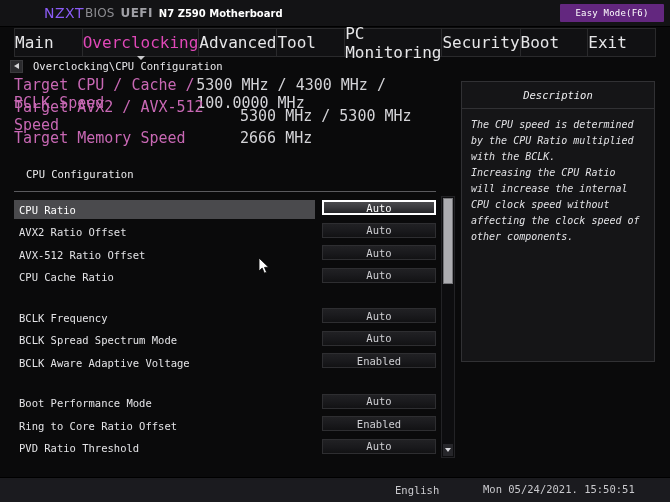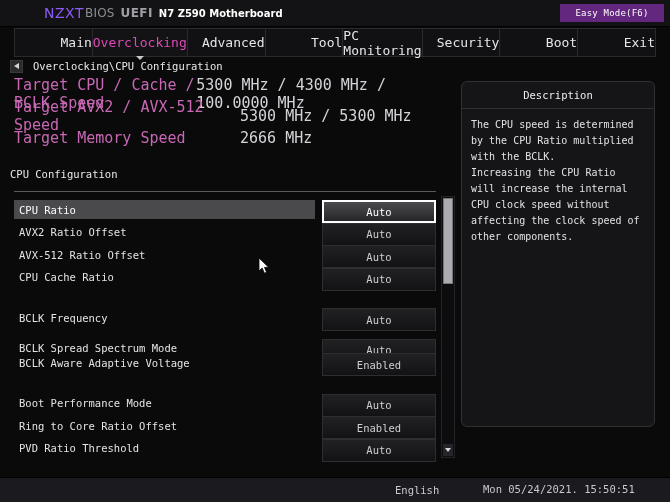--- a/index.html
+++ b/index.html
@@ -86,22 +86,22 @@
     display: flex;
     border: 1px solid #2a2a2c;
     background: #101012;
     box-sizing: border-box;
   }
   .tab {
     flex: 1 1 0;
     position: relative;
     display: flex;
     align-items: center;
-    justify-content: flex-end;
-    font-size: 13px;
+    justify-content: flex-start;
+    font-size: 16px;
     color: #e6e6e8;
     border-right: 1px solid #2a2a2c;
     box-sizing: border-box;
     background: #111113;
   }
   .tab:last-child { border-right: none; }
   .tab.active {
     color: #e048b8;
     background: #131315;
   }
@@ -155,21 +155,21 @@
     display: flex;
     align-items: center;
     font-size: 15px;
   }
   .target-label { color: #c868b4; width: 226px; }
   .target-value { color: #d4d4d8; }
 
   
   #section-title {
     position: absolute;
-    left: 10px; top: 168px;
+    left: 26px; top: 168px;
     font-size: 10.5px;
     color: #eaeaec;
   }
   #divider {
     position: absolute;
     left: 14px; top: 191px;
     width: 422px; height: 1px;
     background: #5a5a5e;
   }
 
@@ -196,21 +196,21 @@
     font-size: 10.5px;
     color: #e4e4e7;
   }
   .setting-row.selected .setting-label {
     background: #4a4a4d;
     color: #ffffff;
   }
   .setting-value {
     position: absolute;
     left: 308px; top: 0;
-    width: 114px; height: 23px;
+    width: 114px; height: 15px;
     background: linear-gradient(to bottom, #212124 0%, #1a1a1d 50%, #121214 100%);
     border: 1px solid #2e2e31;
     box-sizing: border-box;
     display: flex;
     align-items: center;
     justify-content: center;
     font-size: 10.5px;
     color: #cfcfd3;
   }
   .setting-row.selected .setting-value {
@@ -249,26 +249,27 @@
     width: 0; height: 0;
     border-left: 3.5px solid transparent;
     border-right: 3.5px solid transparent;
     border-top: 4px solid #d6d6da;
   }
 
   
   #desc-panel {
     position: absolute;
     left: 461px; top: 81px;
-    width: 194px; height: 346px;
+    width: 194px; height: 281px;
     background: #151517;
     border: 1px solid #313134;
-    border-radius: 6px;
+    border-radius: 0;
     box-sizing: border-box;
     overflow: hidden;
+    font-style: italic;
   }
   #desc-header {
     height: 26px;
     display: flex;
     align-items: center;
     justify-content: center;
     font-size: 10.5px;
     color: #eeeef0;
     border-bottom: 1px solid #313134;
   }
@@ -406,21 +407,21 @@
         <div class="setting-value">
           <span>Auto</span>
         </div>
       </div>
       <div class="setting-row" style="top: 108px;">
         <div class="setting-label">BCLK Frequency</div>
         <div class="setting-value">
           <span>Auto</span>
         </div>
       </div>
-      <div class="setting-row" style="top: 130.5px; margin-top: 8px;">
+      <div class="setting-row" style="top: 130.5px;">
         <div class="setting-label">BCLK Spread Spectrum Mode</div>
         <div class="setting-value">
           <span>Auto</span>
         </div>
       </div>
       <div class="setting-row" style="top: 153px;">
         <div class="setting-label">BCLK Aware Adaptive Voltage</div>
         <div class="setting-value">
           <span>Enabled</span>
         </div>

